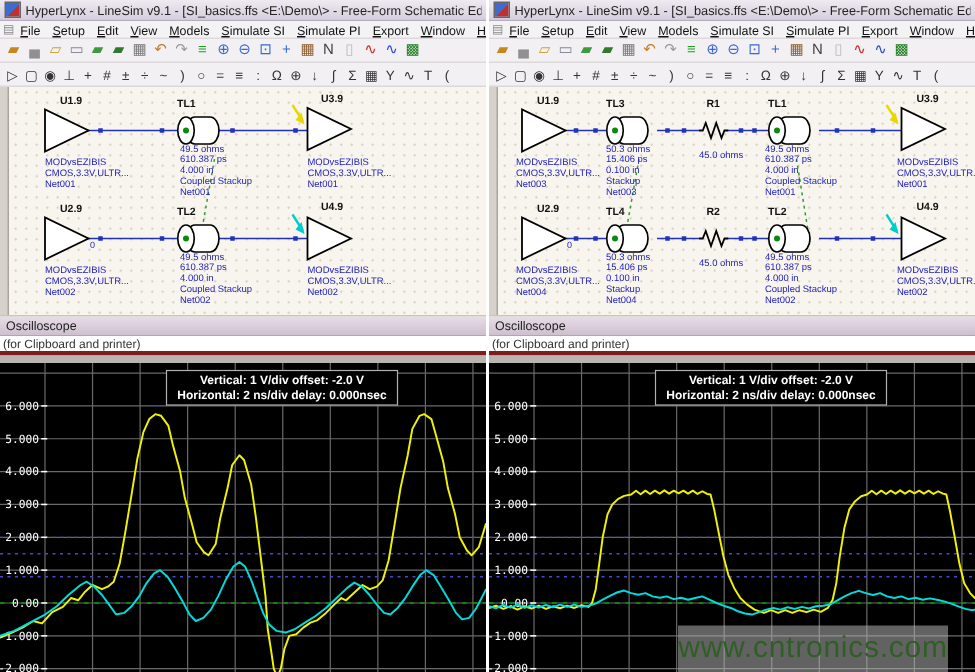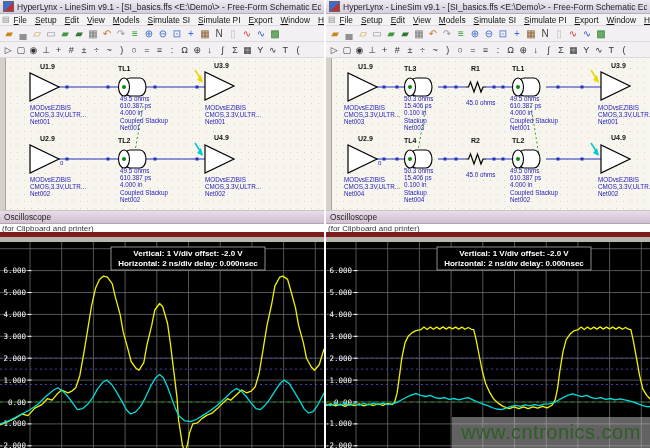--- a/index.html
+++ b/index.html
@@ -24,26 +24,26 @@
           font-size:10px;line-height:10px;flex:none;cursor:default;}
   .toolbar.parts .tb-btn{width:12.6px;font-size:9px;color:#333;}
   .schematic{position:relative;height:153px;background:#f8f5ef;overflow:hidden;
              background-image:radial-gradient(#dcd1c4 0.8px,transparent 0.9px);
              background-size:7px 7px;border-bottom:1px solid #c8c4be;box-sizing:border-box;}
   .edge-strip{position:absolute;left:0;top:0;width:5px;height:100%;background:#d6d2cb;
               border-right:1px solid #a9a49d;}
   .schematic svg{position:absolute;left:0;top:0;}
   .osc-caption{height:13px;background:linear-gradient(#e9dde9,#cfc0cf);border-bottom:1px solid #b3a4b3;
                font-size:8.3px;color:#222;display:flex;align-items:center;padding:0 4px;box-sizing:border-box;}
-  .osc-comment{height:13px;background:#fff;border-bottom:5px solid #7f1d1d;font-size:8px;color:#333;
+  .osc-comment{height:13px;background:#fff;border-bottom:3px solid #7f1d1d;font-size:8px;color:#333;
                display:flex;align-items:center;padding:0 2px;box-sizing:border-box;}
   .gray-strip{height:5px;background:#b9b6af;}
   .scope{height:206px;background:#000;}
   .sep{position:absolute;left:324px;top:0;width:2px;height:448px;background:#fff;}
-  .watermark{position:absolute;left:452px;top:417px;width:198px;height:31px;
+  .watermark{position:absolute;left:452px;top:417px;width:180px;height:31px;
              background:rgba(178,178,178,0.55);display:flex;align-items:center;justify-content:center;
              font-size:20px;color:#2f5f25;letter-spacing:0.5px;}
 </style>
 </head>
 <body>
 
 <div id="stage">
 
   <div class="pane left">
     <div class="titlebar">

